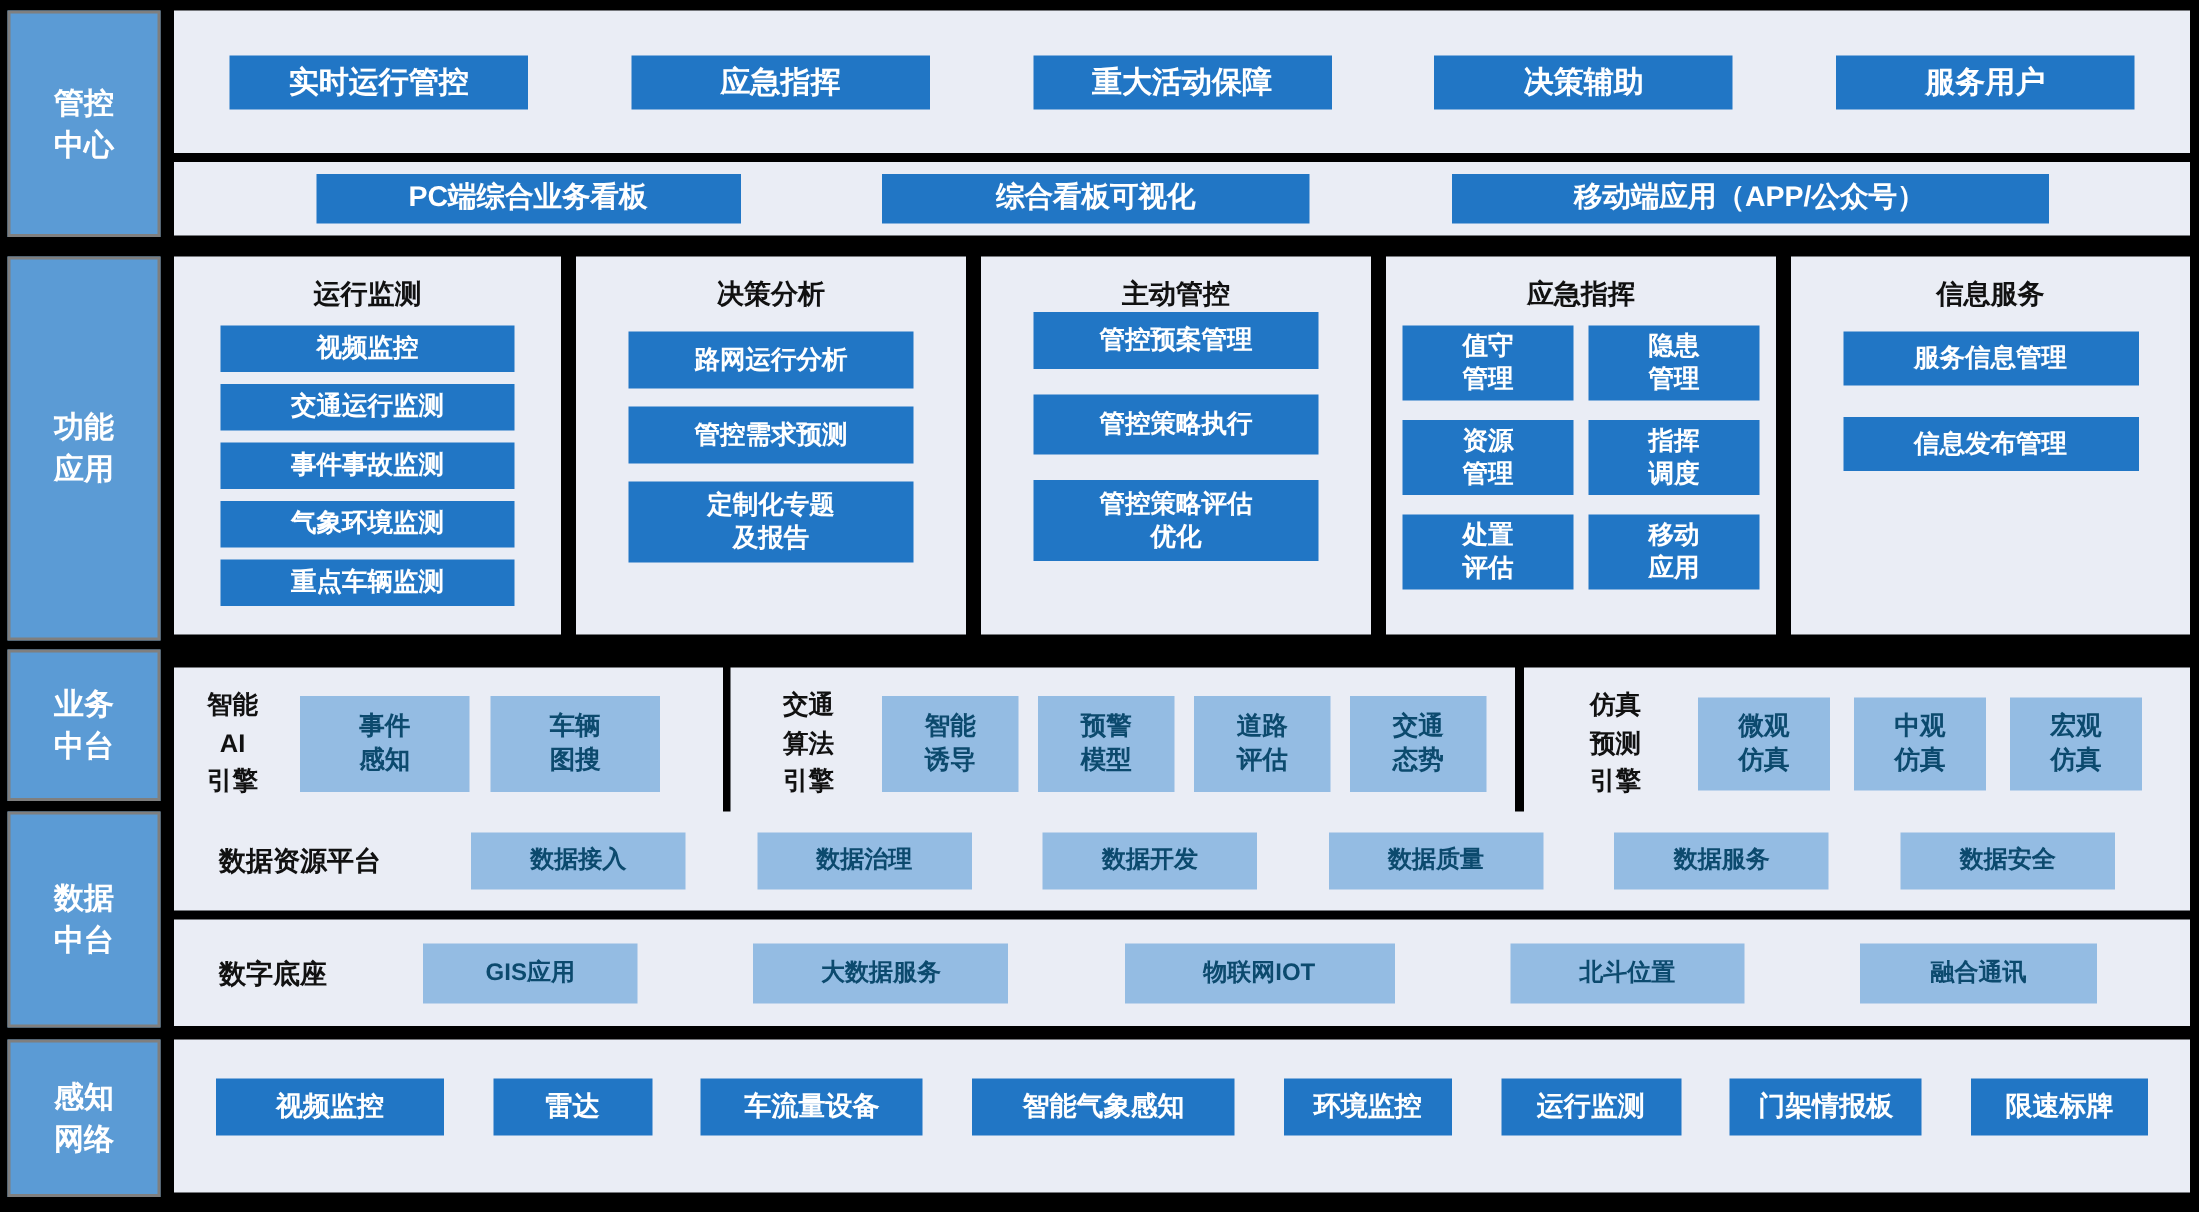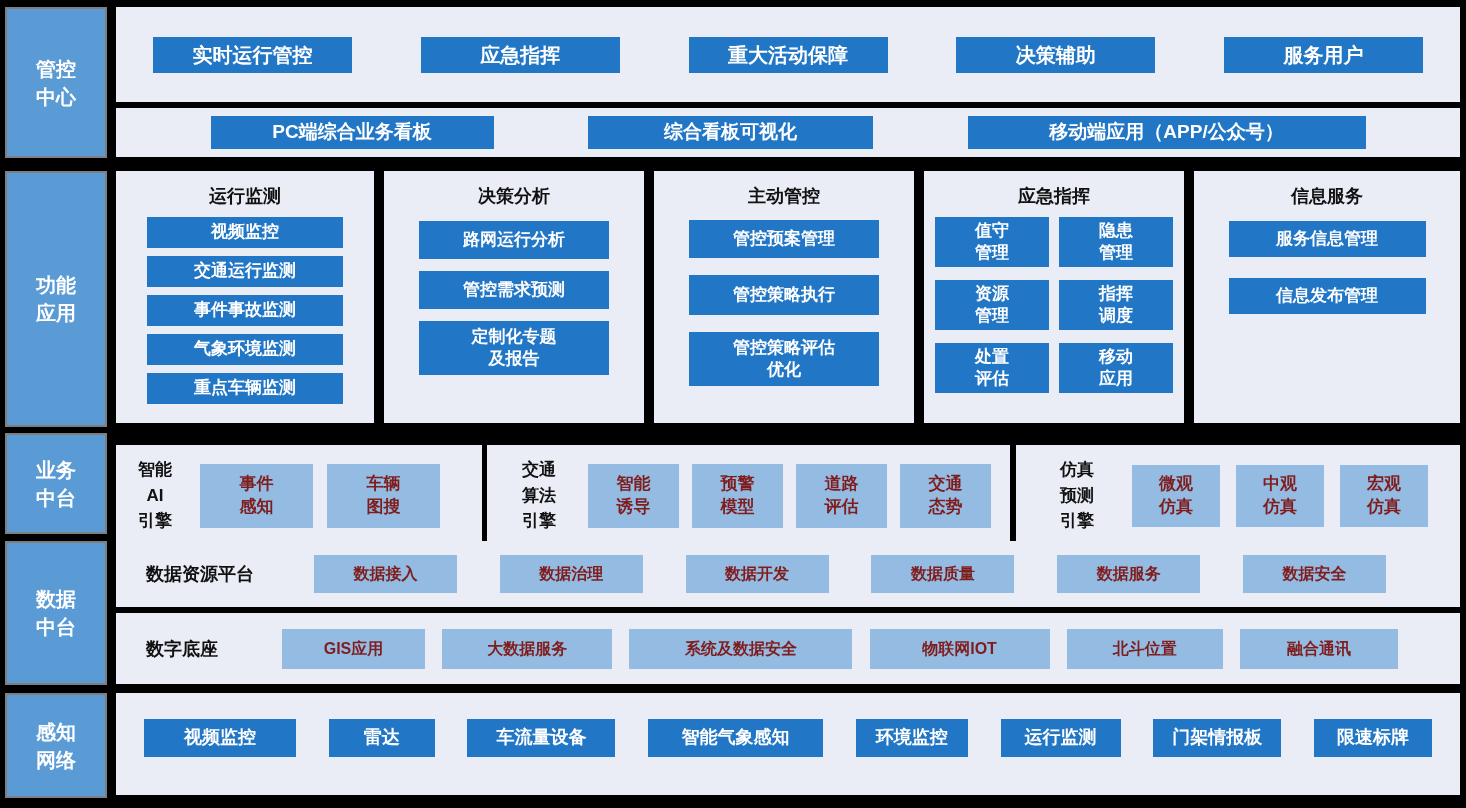--- a/index.html
+++ b/index.html
@@ -4,21 +4,21 @@
 <style>
   html,body{margin:0;padding:0;background:#000;}
   .stage{position:relative;width:1466px;height:808px;background:#000;overflow:hidden;
          font-family:"Liberation Sans","DejaVu Sans",sans-serif;}
   .side{position:absolute;left:5px;width:102px;box-sizing:border-box;background:#5B9BD5;
         border:2px solid #7f7f7f;color:#fff;display:flex;align-items:center;justify-content:center;
         text-align:center;font-size:20px;font-weight:bold;white-space:pre-line;line-height:1.4;}
   .panel{position:absolute;background:#EAEDF5;box-sizing:border-box;}
   .btn{display:flex;align-items:center;justify-content:center;background:#2176C5;color:#fff;
        font-weight:bold;white-space:pre-line;text-align:center;line-height:1.3;box-sizing:border-box;}
-  .chip{display:flex;align-items:center;justify-content:center;background:#94BCE3;color:#7f1d1d;
+  .chip{display:flex;align-items:center;justify-content:center;background:#94BCE3;color:#0c4a6e;
        font-weight:bold;white-space:pre-line;text-align:center;line-height:1.35;box-sizing:border-box;}
   .coltitle{padding-top:13px;text-align:center;font-size:18px;font-weight:bold;color:#111;}
   .grouptitle{font-size:17px;font-weight:bold;color:#111;white-space:pre-line;text-align:center;line-height:1.5;}
   .stack{display:flex;flex-direction:column;align-items:center;}
   .rowflex{display:flex;align-items:center;}
   
   .r1a{display:flex;align-items:center;justify-content:space-between;padding:0 37px;}
   .r1a .btn{width:199px;height:36px;font-size:20px;}
   .r1b{display:flex;align-items:center;justify-content:space-evenly;}
   .r1b .btn{height:33px;font-size:19px;}
@@ -80,21 +80,21 @@
     <div class="coltitle">决策分析</div>
     <div class="stack" style="margin-top:13px;gap:12px">
       <div class="btn" style="width:190px;min-height:38px">路网运行分析</div>
       <div class="btn" style="width:190px;min-height:38px">管控需求预测</div>
       <div class="btn" style="width:190px;min-height:54px">定制化专题
 及报告</div>
     </div>
   </div>
   <div class="panel appcol" style="left:654px;top:171px;width:260px;height:252px">
     <div class="coltitle">主动管控</div>
-    <div class="stack" style="margin-top:12px;gap:17px">
+    <div class="stack" style="gap:17px">
       <div class="btn" style="width:190px;min-height:38px">管控预案管理</div>
       <div class="btn" style="width:190px;min-height:40px">管控策略执行</div>
       <div class="btn" style="width:190px;min-height:54px">管控策略评估
 优化</div>
     </div>
   </div>
   <div class="panel appcol" style="left:924px;top:171px;width:260px;height:252px">
     <div class="coltitle">应急指挥</div>
     <div class="grid2">
       <div class="btn">值守
@@ -152,37 +152,36 @@
     <div class="rowflex" style="gap:16px">
       <div class="chip" style="width:88px;height:62px">微观
 仿真</div>
       <div class="chip" style="width:88px;height:62px">中观
 仿真</div>
       <div class="chip" style="width:88px;height:62px">宏观
 仿真</div>
     </div>
   </div>
 
-  <div class="panel datarow" style="left:116px;top:541px;width:1344px;height:66px;padding:0 74px 0 30px">
+  <div class="panel datarow" style="left:116px;top:541px;width:1344px;height:66px;padding:0 50px 0 30px">
     <div class="datalabel" style="width:168px">数据资源平台</div>
     <div class="rowflex" style="flex:1;justify-content:space-between">
       <div class="chip" style="width:143px;height:38px">数据接入</div>
       <div class="chip" style="width:143px;height:38px">数据治理</div>
       <div class="chip" style="width:143px;height:38px">数据开发</div>
       <div class="chip" style="width:143px;height:38px">数据质量</div>
       <div class="chip" style="width:143px;height:38px">数据服务</div>
       <div class="chip" style="width:143px;height:38px">数据安全</div>
     </div>
   </div>
   <div class="panel datarow" style="left:116px;top:613px;width:1344px;height:71px;padding:0 62px 0 30px">
     <div class="datalabel" style="width:136px">数字底座</div>
     <div class="rowflex" style="flex:1;justify-content:space-between">
       <div class="chip" style="width:143px;height:40px">GIS应用</div>
       <div class="chip" style="width:170px;height:40px">大数据服务</div>
-      <div class="chip" style="width:223px;height:40px">系统及数据安全</div>
       <div class="chip" style="width:180px;height:40px">物联网IOT</div>
       <div class="chip" style="width:156px;height:40px">北斗位置</div>
       <div class="chip" style="width:158px;height:40px">融合通讯</div>
     </div>
   </div>
 
   <div class="panel r5" style="left:116px;top:693px;width:1344px;height:102px">
     <div class="btn" style="width:152px">视频监控</div>
     <div class="btn" style="width:106px">雷达</div>
     <div class="btn" style="width:148px">车流量设备</div>

